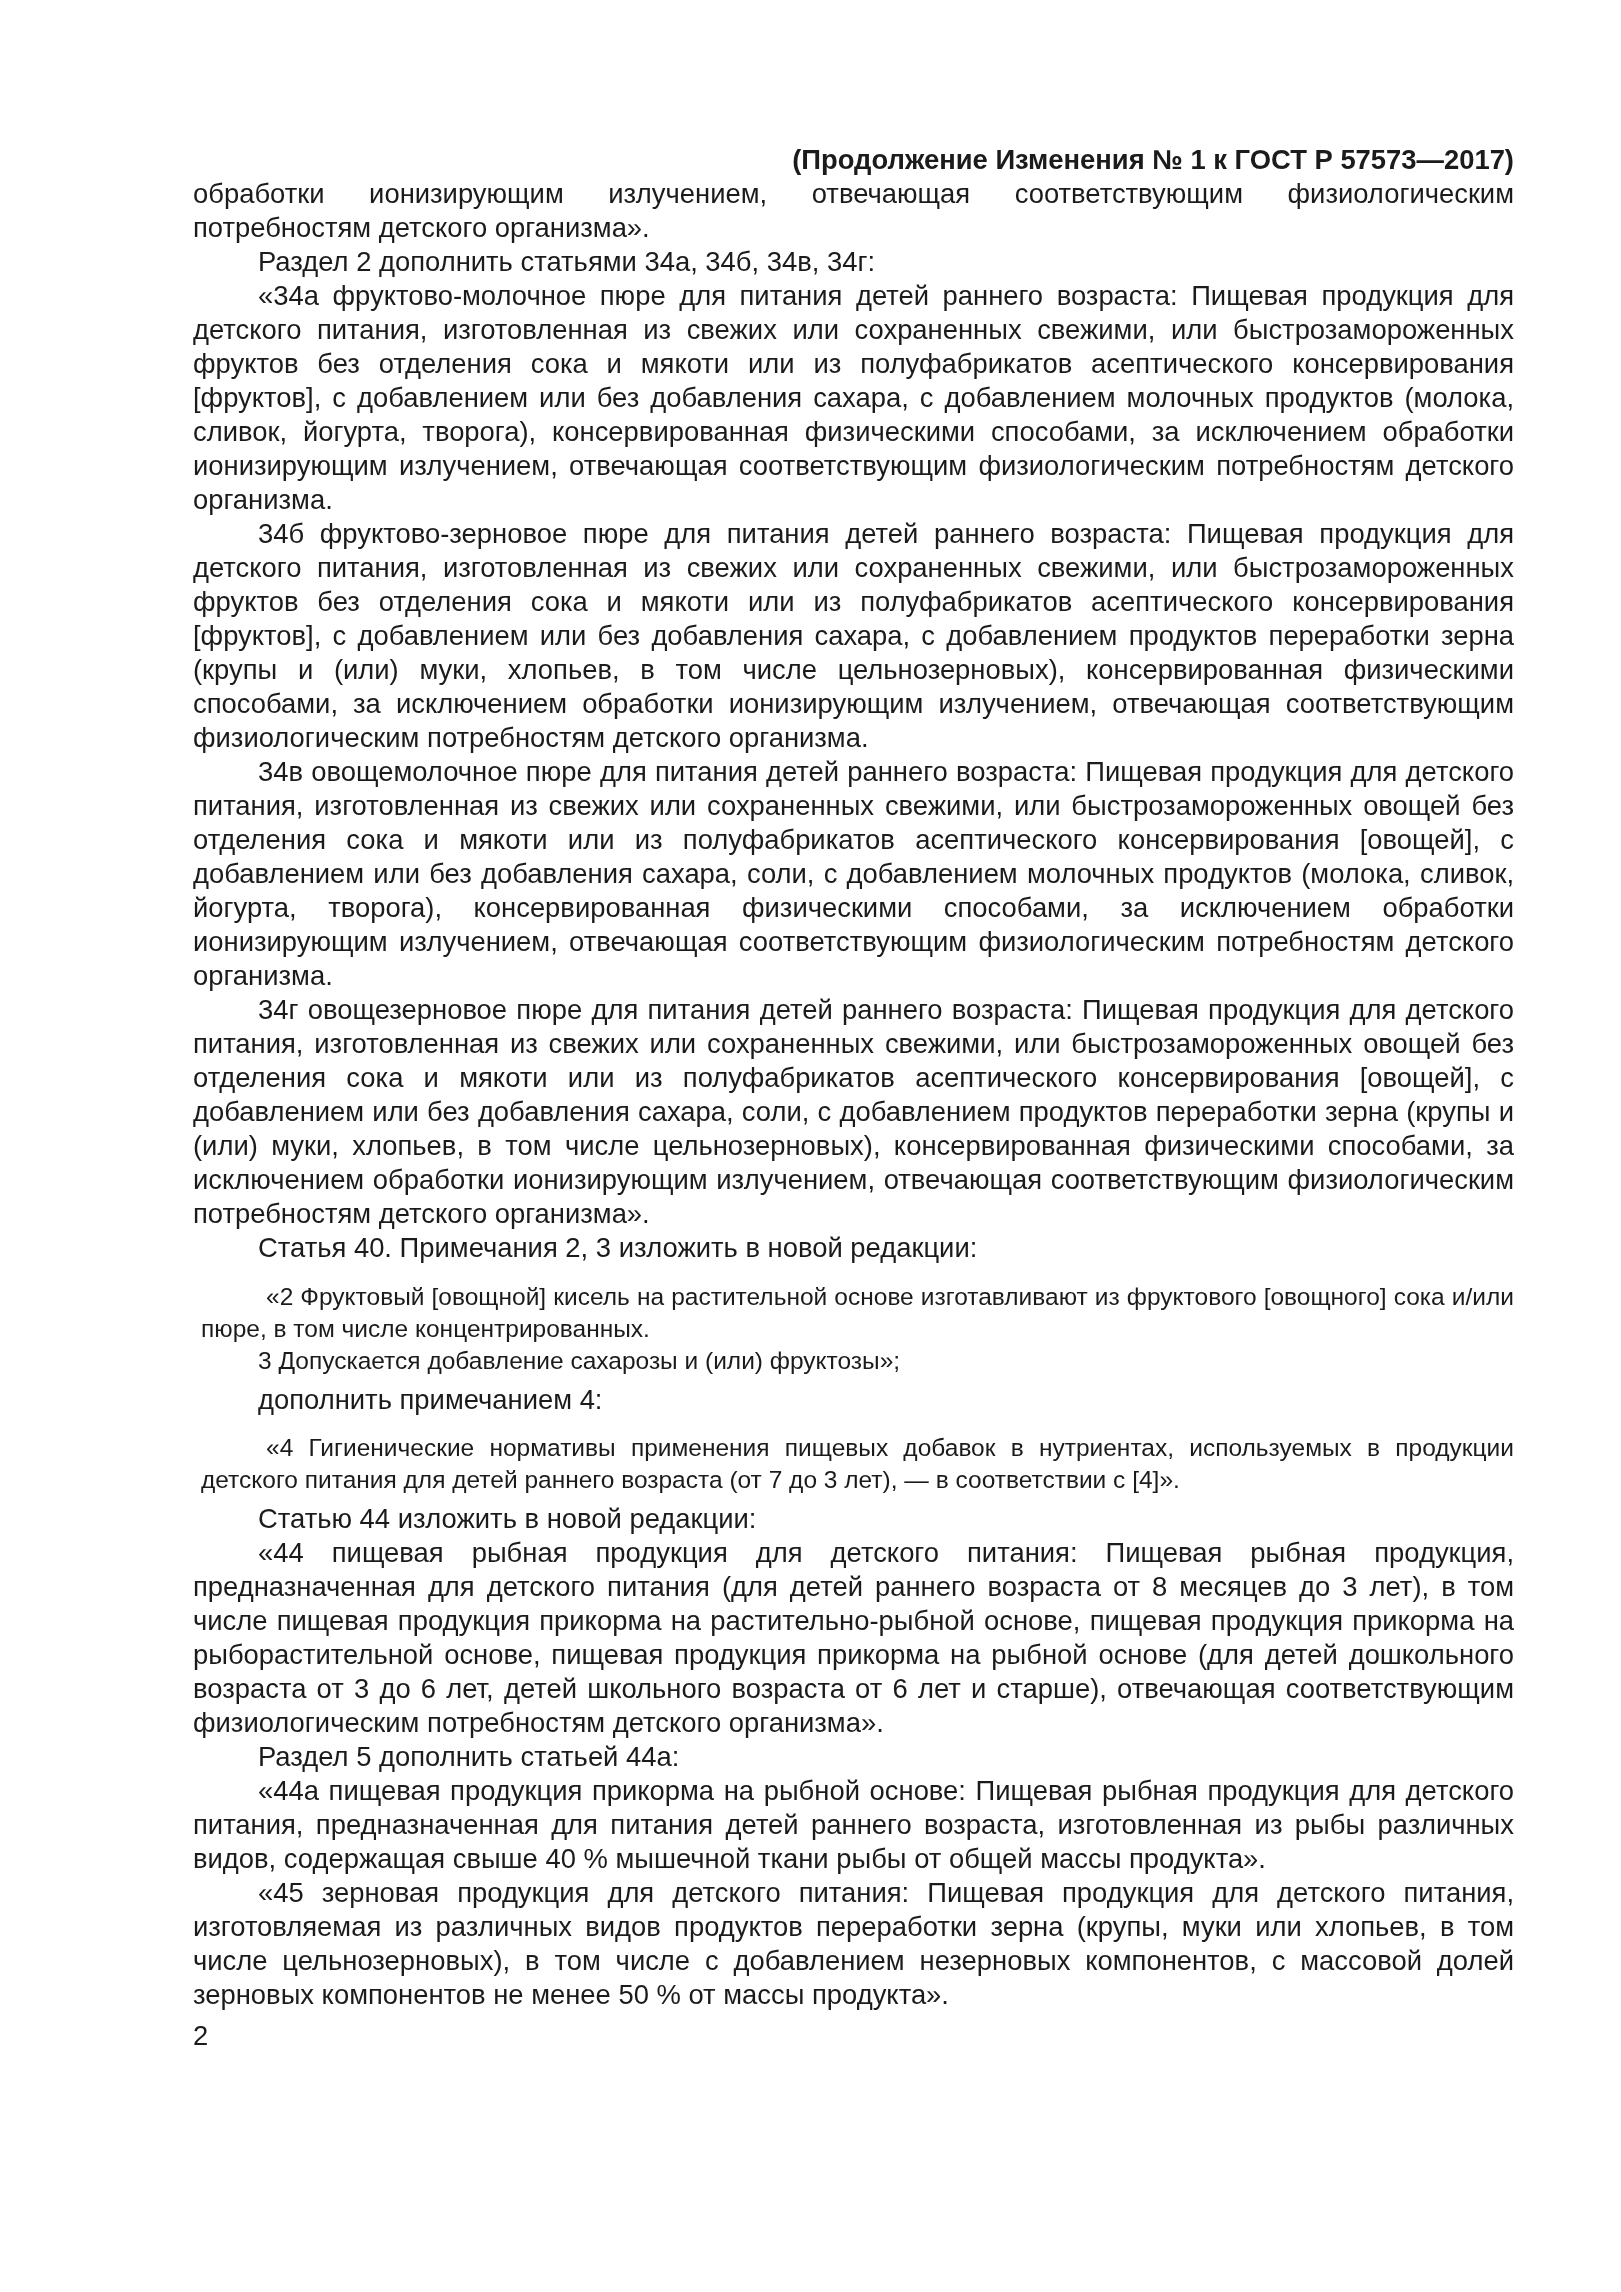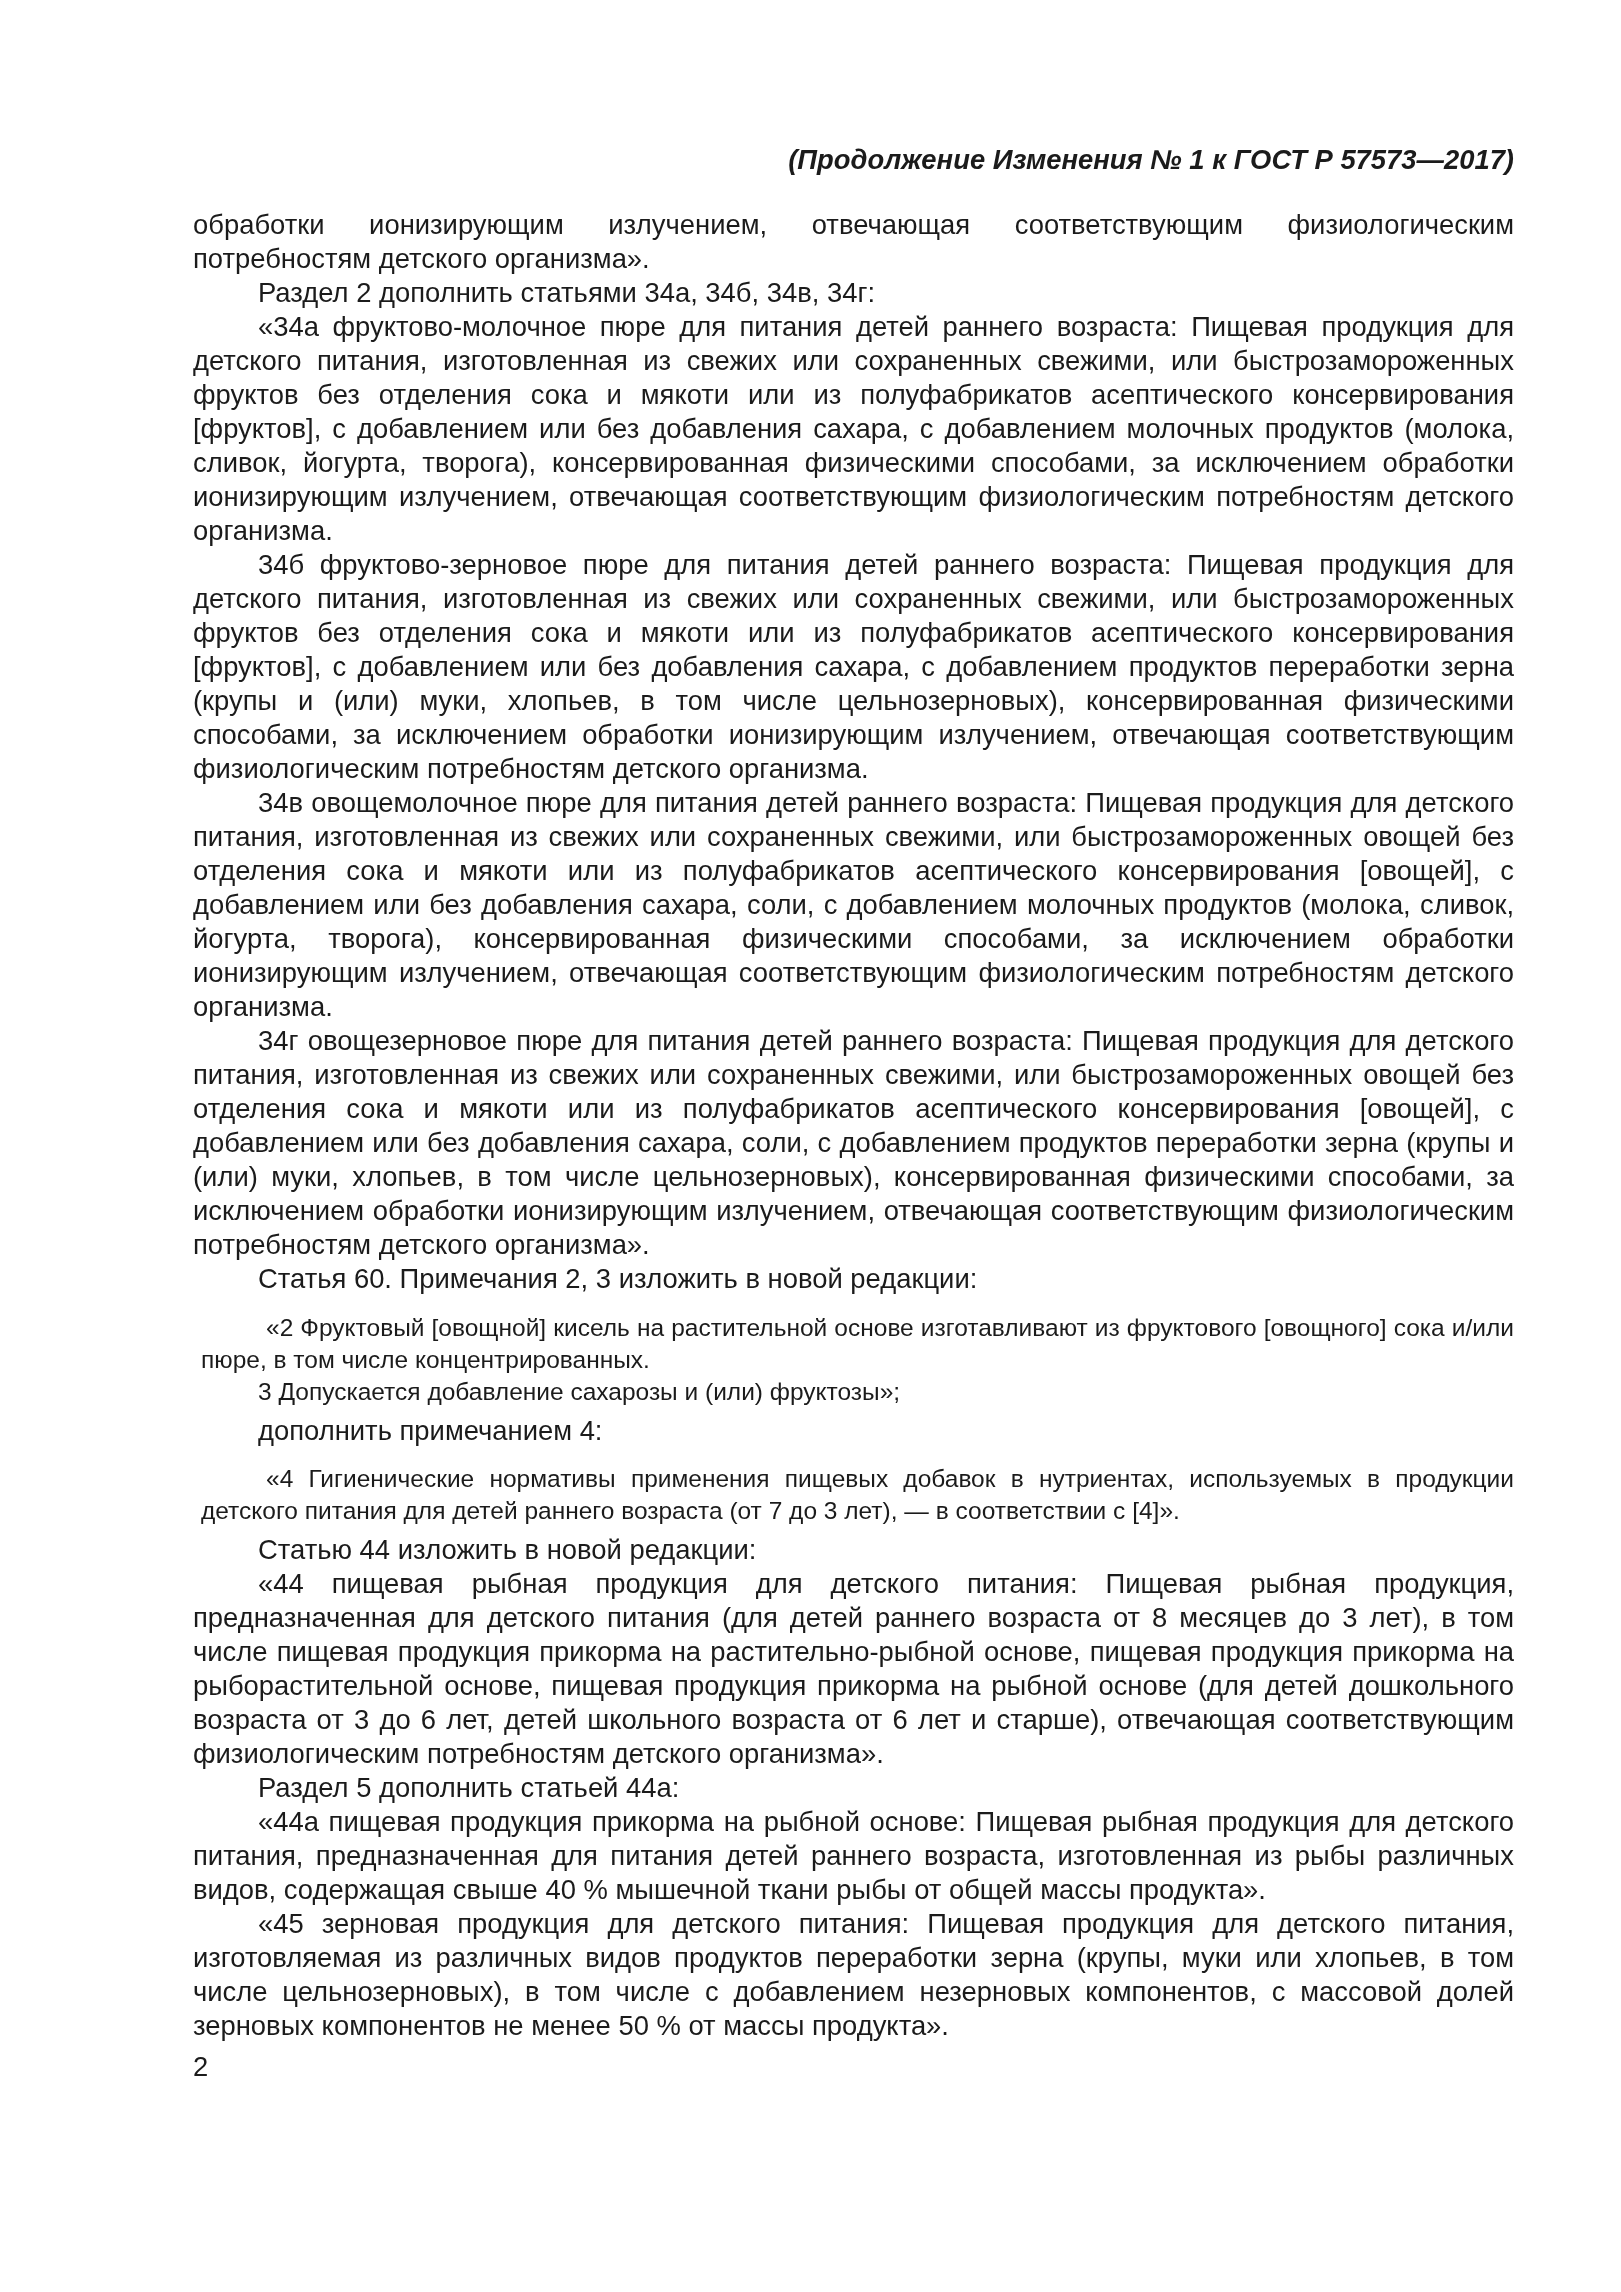--- a/index.html
+++ b/index.html
@@ -13,25 +13,23 @@
     height: 2293px;
     background: #ffffff;
     box-sizing: border-box;
     padding: 143px 107px 0 193px;
     font-family: "Liberation Sans", "DejaVu Sans", sans-serif;
     color: #1b1b1b;
     overflow: hidden;
   }
   .running-title {
     text-align: right;
-    font-style: italic;
     font-weight: 700;
     font-size: 27.4px;
     line-height: 34px;
-    margin-bottom: 31px;
     white-space: nowrap;
   }
   .doc-body {
     text-align: justify;
     font-size: 27.4px;
     line-height: 34px;
   }
   .doc-body p {
     margin: 0;
   }
@@ -65,21 +63,21 @@
 <div class="page">
   <div class="running-title">(Продолжение Изменения № 1 к ГОСТ Р 57573—2017)</div>
 
   <div class="doc-body">
       <p class="body">обработки ионизирующим излучением, отвечающая соответствующим физиологическим потребностям детского организма».</p>
       <p class="body indent">Раздел 2 дополнить статьями 34а, 34б, 34в, 34г:</p>
       <p class="body indent">«34а <b>фруктово-молочное пюре для питания детей раннего возраста:</b> Пищевая продукция для детского питания, изготовленная из свежих или сохраненных свежими, или быстрозамороженных фруктов без отделения сока и мякоти или из полуфабрикатов асептического консервирования [фруктов], с добавлением или без добавления сахара, с добавлением молочных продуктов (молока, сливок, йогурта, творога), консервированная физическими способами, за исключением обработки ионизирующим излучением, отвечающая соответствующим физиологическим потребностям детского организма.</p>
       <p class="body indent">34б <b>фруктово-зерновое пюре для питания детей раннего возраста:</b> Пищевая продукция для детского питания, изготовленная из свежих или сохраненных свежими, или быстрозамороженных фруктов без отделения сока и мякоти или из полуфабрикатов асептического консервирования [фруктов], с добавлением или без добавления сахара, с добавлением продуктов переработки зерна (крупы и (или) муки, хлопьев, в том числе цельнозерновых), консервированная физическими способами, за исключением обработки ионизирующим излучением, отвечающая соответствующим физиологическим потребностям детского организма.</p>
       <p class="body indent">34в <b>овощемолочное пюре для питания детей раннего возраста:</b> Пищевая продукция для детского питания, изготовленная из свежих или сохраненных свежими, или быстрозамороженных овощей без отделения сока и мякоти или из полуфабрикатов асептического консервирования [овощей], с добавлением или без добавления сахара, соли, с добавлением молочных продуктов (молока, сливок, йогурта, творога), консервированная физическими способами, за исключением обработки ионизирующим излучением, отвечающая соответствующим физиологическим потребностям детского организма.</p>
       <p class="body indent">34г <b>овощезерновое пюре для питания детей раннего возраста:</b> Пищевая продукция для детского питания, изготовленная из свежих или сохраненных свежими, или быстрозамороженных овощей без отделения сока и мякоти или из полуфабрикатов асептического консервирования [овощей], с добавлением или без добавления сахара, соли, с добавлением продуктов переработки зерна (крупы и (или) муки, хлопьев, в том числе цельнозерновых), консервированная физическими способами, за исключением обработки ионизирующим излучением, отвечающая соответствующим физиологическим потребностям детского организма».</p>
-      <p class="body indent">Статья 60. Примечания 2, 3 изложить в новой редакции:</p>
+      <p class="body indent">Статья 40. Примечания 2, 3 изложить в новой редакции:</p>
       <p class="note indent">«2  Фруктовый [овощной] кисель на растительной основе изготавливают из фруктового [овощного] сока и/или пюре, в том числе концентрированных.</p>
       <p class="note indent">3  Допускается добавление сахарозы и (или) фруктозы»;</p>
       <p class="body indent">дополнить примечанием 4:</p>
       <p class="note indent">«4  Гигиенические нормативы применения пищевых добавок в нутриентах, используемых в продукции детского питания для детей раннего возраста (от 7 до 3 лет), — в соответствии с [4]».</p>
       <p class="body indent">Статью 44 изложить в новой редакции:</p>
       <p class="body indent">«44 <b>пищевая рыбная продукция для детского питания:</b> Пищевая рыбная продукция, предназначенная для детского питания (для детей раннего возраста от 8 месяцев до 3 лет), в том числе пищевая продукция прикорма на растительно-рыбной основе, пищевая продукция прикорма на рыборастительной основе, пищевая продукция прикорма на рыбной основе (для детей дошкольного возраста от 3 до 6 лет, детей школьного возраста от 6 лет и старше), отвечающая соответствующим физиологическим потребностям детского организма».</p>
       <p class="body indent">Раздел 5 дополнить статьей 44а:</p>
       <p class="body indent">«44а <b>пищевая продукция прикорма на рыбной основе:</b> Пищевая рыбная продукция для детского питания, предназначенная для питания детей раннего возраста, изготовленная из рыбы различных видов, содержащая свыше 40 % мышечной ткани рыбы от общей массы продукта».</p>
       <p class="body indent">«45 <b>зерновая продукция для детского питания:</b> Пищевая продукция для детского питания, изготовляемая из различных видов продуктов переработки зерна (крупы, муки или хлопьев, в том числе цельнозерновых), в том числе с добавлением незерновых компонентов, с массовой долей зерновых компонентов не менее 50 % от массы продукта».</p>
     </div>

